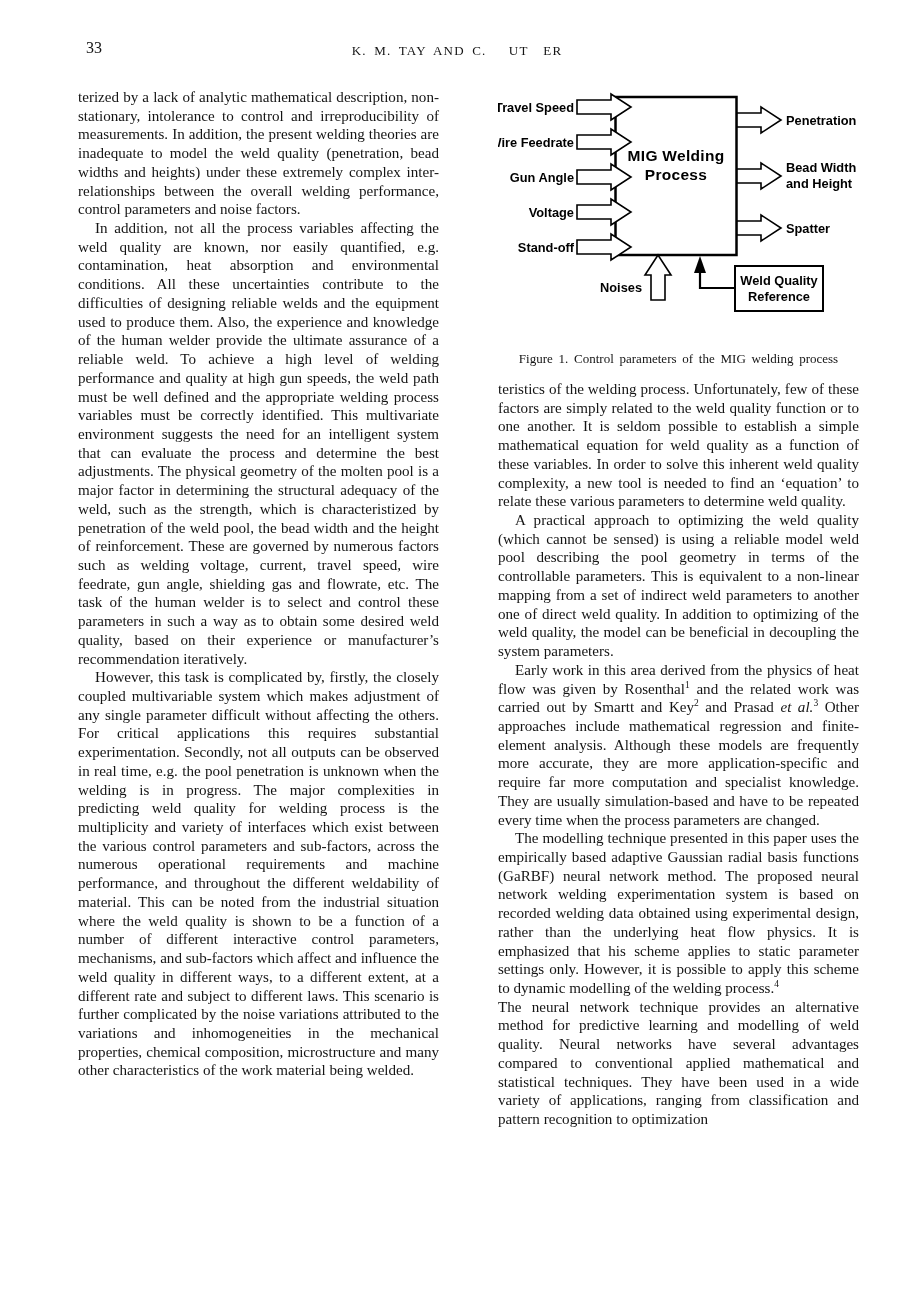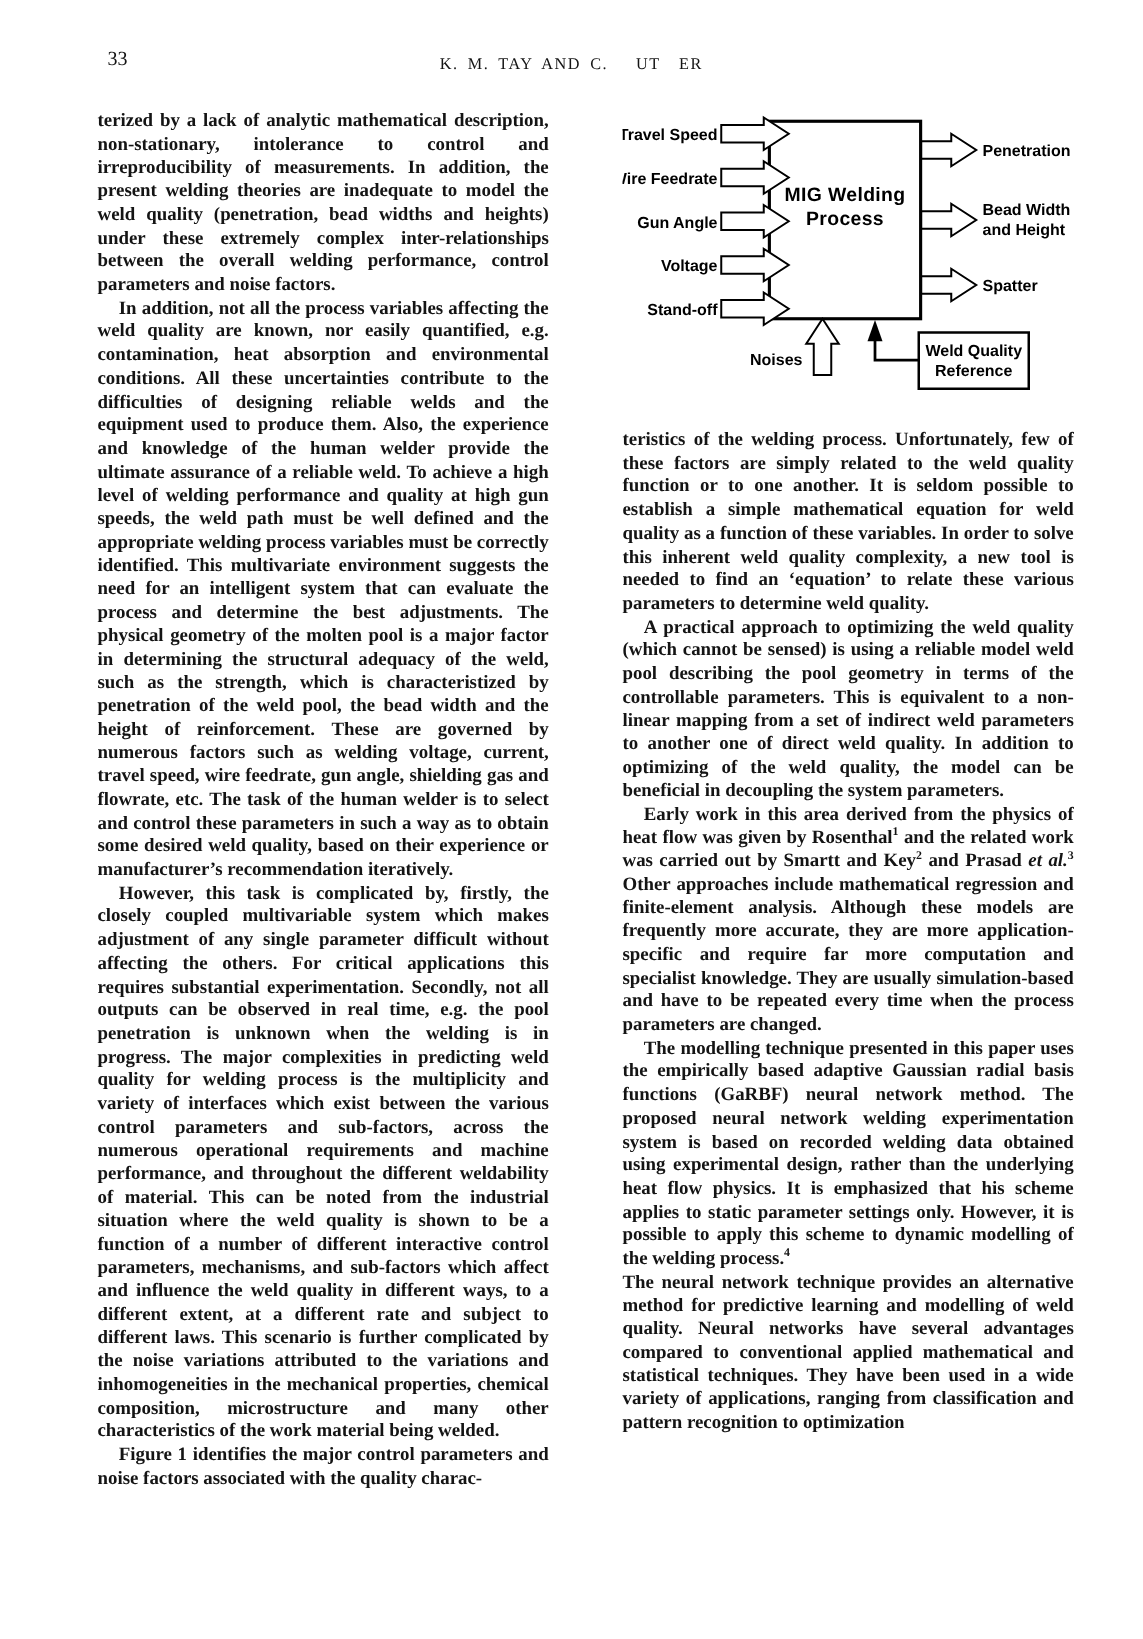--- a/index.html
+++ b/index.html
@@ -11,21 +11,21 @@
   .running-head {
     position:absolute; left:0; right:0; top:43px; text-align:center;
     font-size:13px; letter-spacing:1.2px; word-spacing:3px; white-space:pre;
   }
   .col {
     position:absolute; width:361px; font-size:15.1px; line-height:18.72px;
     text-align:justify;
   }
   .col-left  { left:78px;  top:88px; }
   .col-right { left:477px; top:85px;margin-left:21px; }
-  p { margin:0;font-weight:bold; }
+  p { margin:0; }
   p.indent { text-indent:17px; }
   sup { font-size:9.5px; line-height:0; vertical-align:super; }
   figure { margin:0; }
   .fig-svg { display:block; }
   .fig-svg text {
     font-family:"Liberation Sans", sans-serif; font-weight:bold; fill:#000;
   }
   .fig-label { font-size:12.8px; }
   .fig-title { font-size:15.5px; letter-spacing:0.3px; }
   .fig-shape { fill:#ffffff; stroke:#000000; }
@@ -44,21 +44,20 @@
 
 <div class="page">
 
   <div class="page-number">33</div>
   <div class="running-head">K. M. TAY AND C.   UT  ER</div>
 
   <div class="col col-left">
     <p>terized by a lack of analytic mathematical description, non-stationary, intolerance to control and irreproducibility of measurements. In addition, the present welding theories are inadequate to model the weld quality (penetration, bead widths and heights) under these extremely complex inter-relationships between the overall welding performance, control parameters and noise factors.</p>
     <p class="indent">In addition, not all the process variables affecting the weld quality are known, nor easily quantified, e.g. contamination, heat absorption and environmental conditions. All these uncertainties contribute to the difficulties of designing reliable welds and the equipment used to produce them. Also, the experience and knowledge of the human welder provide the ultimate assurance of a reliable weld. To achieve a high level of welding performance and quality at high gun speeds, the weld path must be well defined and the appropriate welding process variables must be correctly identified. This multivariate environment suggests the need for an intelligent system that can evaluate the process and determine the best adjustments. The physical geometry of the molten pool is a major factor in determining the structural adequacy of the weld, such as the strength, which is characteristized by penetration of the weld pool, the bead width and the height of reinforcement. These are governed by numerous factors such as welding voltage, current, travel speed, wire feedrate, gun angle, shielding gas and flowrate, etc. The task of the human welder is to select and control these parameters in such a way as to obtain some desired weld quality, based on their experience or manufacturer’s recommendation iteratively.</p>
     <p class="indent">However, this task is complicated by, firstly, the closely coupled multivariable system which makes adjustment of any single parameter difficult without affecting the others. For critical applications this requires substantial experimentation. Secondly, not all outputs can be observed in real time, e.g. the pool penetration is unknown when the welding is in progress. The major complexities in predicting weld quality for welding process is the multiplicity and variety of interfaces which exist between the various control parameters and sub-factors, across the numerous operational requirements and machine performance, and throughout the different weldability of material. This can be noted from the industrial situation where the weld quality is shown to be a function of a number of different interactive control parameters, mechanisms, and sub-factors which affect and influence the weld quality in different ways, to a different extent, at a different rate and subject to different laws. This scenario is further complicated by the noise variations attributed to the variations and inhomogeneities in the mechanical properties, chemical composition, microstructure and many other characteristics of the work material being welded.</p>
-    <p class="indent">Figure 1 identifies the major control parameters and noise factors associated with the quality charac-</p>
   </div>
 
   <div class="col col-right">
 
     <figure>
       <svg class="fig-svg" width="362" height="258" viewBox="0 0 362 258">
 
         <rect class="fig-shape" x="117.5" y="12" width="121" height="158" stroke-width="2.5"></rect>
 
         <polygon class="fig-shape" stroke-width="1.6" points="79,15 113,15 113,9 133,22 113,35 113,29 79,29"></polygon>
@@ -89,20 +88,21 @@
         <text class="fig-label" x="144" y="207" text-anchor="end">Noises</text>
 
         <rect class="fig-shape" x="237" y="181" width="88" height="45" stroke-width="2"></rect>
         <text class="fig-label" x="281" y="200" text-anchor="middle">Weld Quality</text>
         <text class="fig-label" x="281" y="216" text-anchor="middle">Reference</text>
 
         <path d="M 237 203 L 202 203 L 202 187" fill="none" stroke="#000" stroke-width="2.2"></path>
         <polygon points="196,188 208,188 202,171" fill="#000"></polygon>
       </svg>
 
+      <figcaption class="fig-caption">Figure 1.  Control parameters of the MIG welding process</figcaption>
     </figure>
 
     <p>teristics of the welding process. Unfortunately, few of these factors are simply related to the weld quality function or to one another. It is seldom possible to establish a simple mathematical equation for weld quality as a function of these variables. In order to solve this inherent weld quality complexity, a new tool is needed to find an ‘equation’ to relate these various parameters to determine weld quality.</p>
     <p class="indent">A practical approach to optimizing the weld quality (which cannot be sensed) is using a reliable model weld pool describing the pool geometry in terms of the controllable parameters. This is equivalent to a non-linear mapping from a set of indirect weld parameters to another one of direct weld quality. In addition to optimizing of the weld quality, the model can be beneficial in decoupling the system parameters.</p>
     <p class="indent">Early work in this area derived from the physics of heat flow was given by Rosenthal<sup>1</sup> and the related work was carried out by Smartt and Key<sup>2</sup> and Prasad <i>et al.</i><sup>3</sup> Other approaches include mathematical regression and finite-element analysis. Although these models are frequently more accurate, they are more application-specific and require far more computation and specialist knowledge. They are usually simulation-based and have to be repeated every time when the process parameters are changed.</p>
     <p class="indent">The modelling technique presented in this paper uses the empirically based adaptive Gaussian radial basis functions (GaRBF) neural network method. The proposed neural network welding experimentation system is based on recorded welding data obtained using experimental design, rather than the underlying heat flow physics. It is emphasized that his scheme applies to static parameter settings only. However, it is possible to apply this scheme to dynamic modelling of the welding process.<sup>4</sup></p>
 
 
     <p>The neural network technique provides an alternative method for predictive learning and modelling of weld quality. Neural networks have several advantages compared to conventional applied mathematical and statistical techniques. They have been used in a wide variety of applications, ranging from classification and pattern recognition to optimization</p>
   </div>

